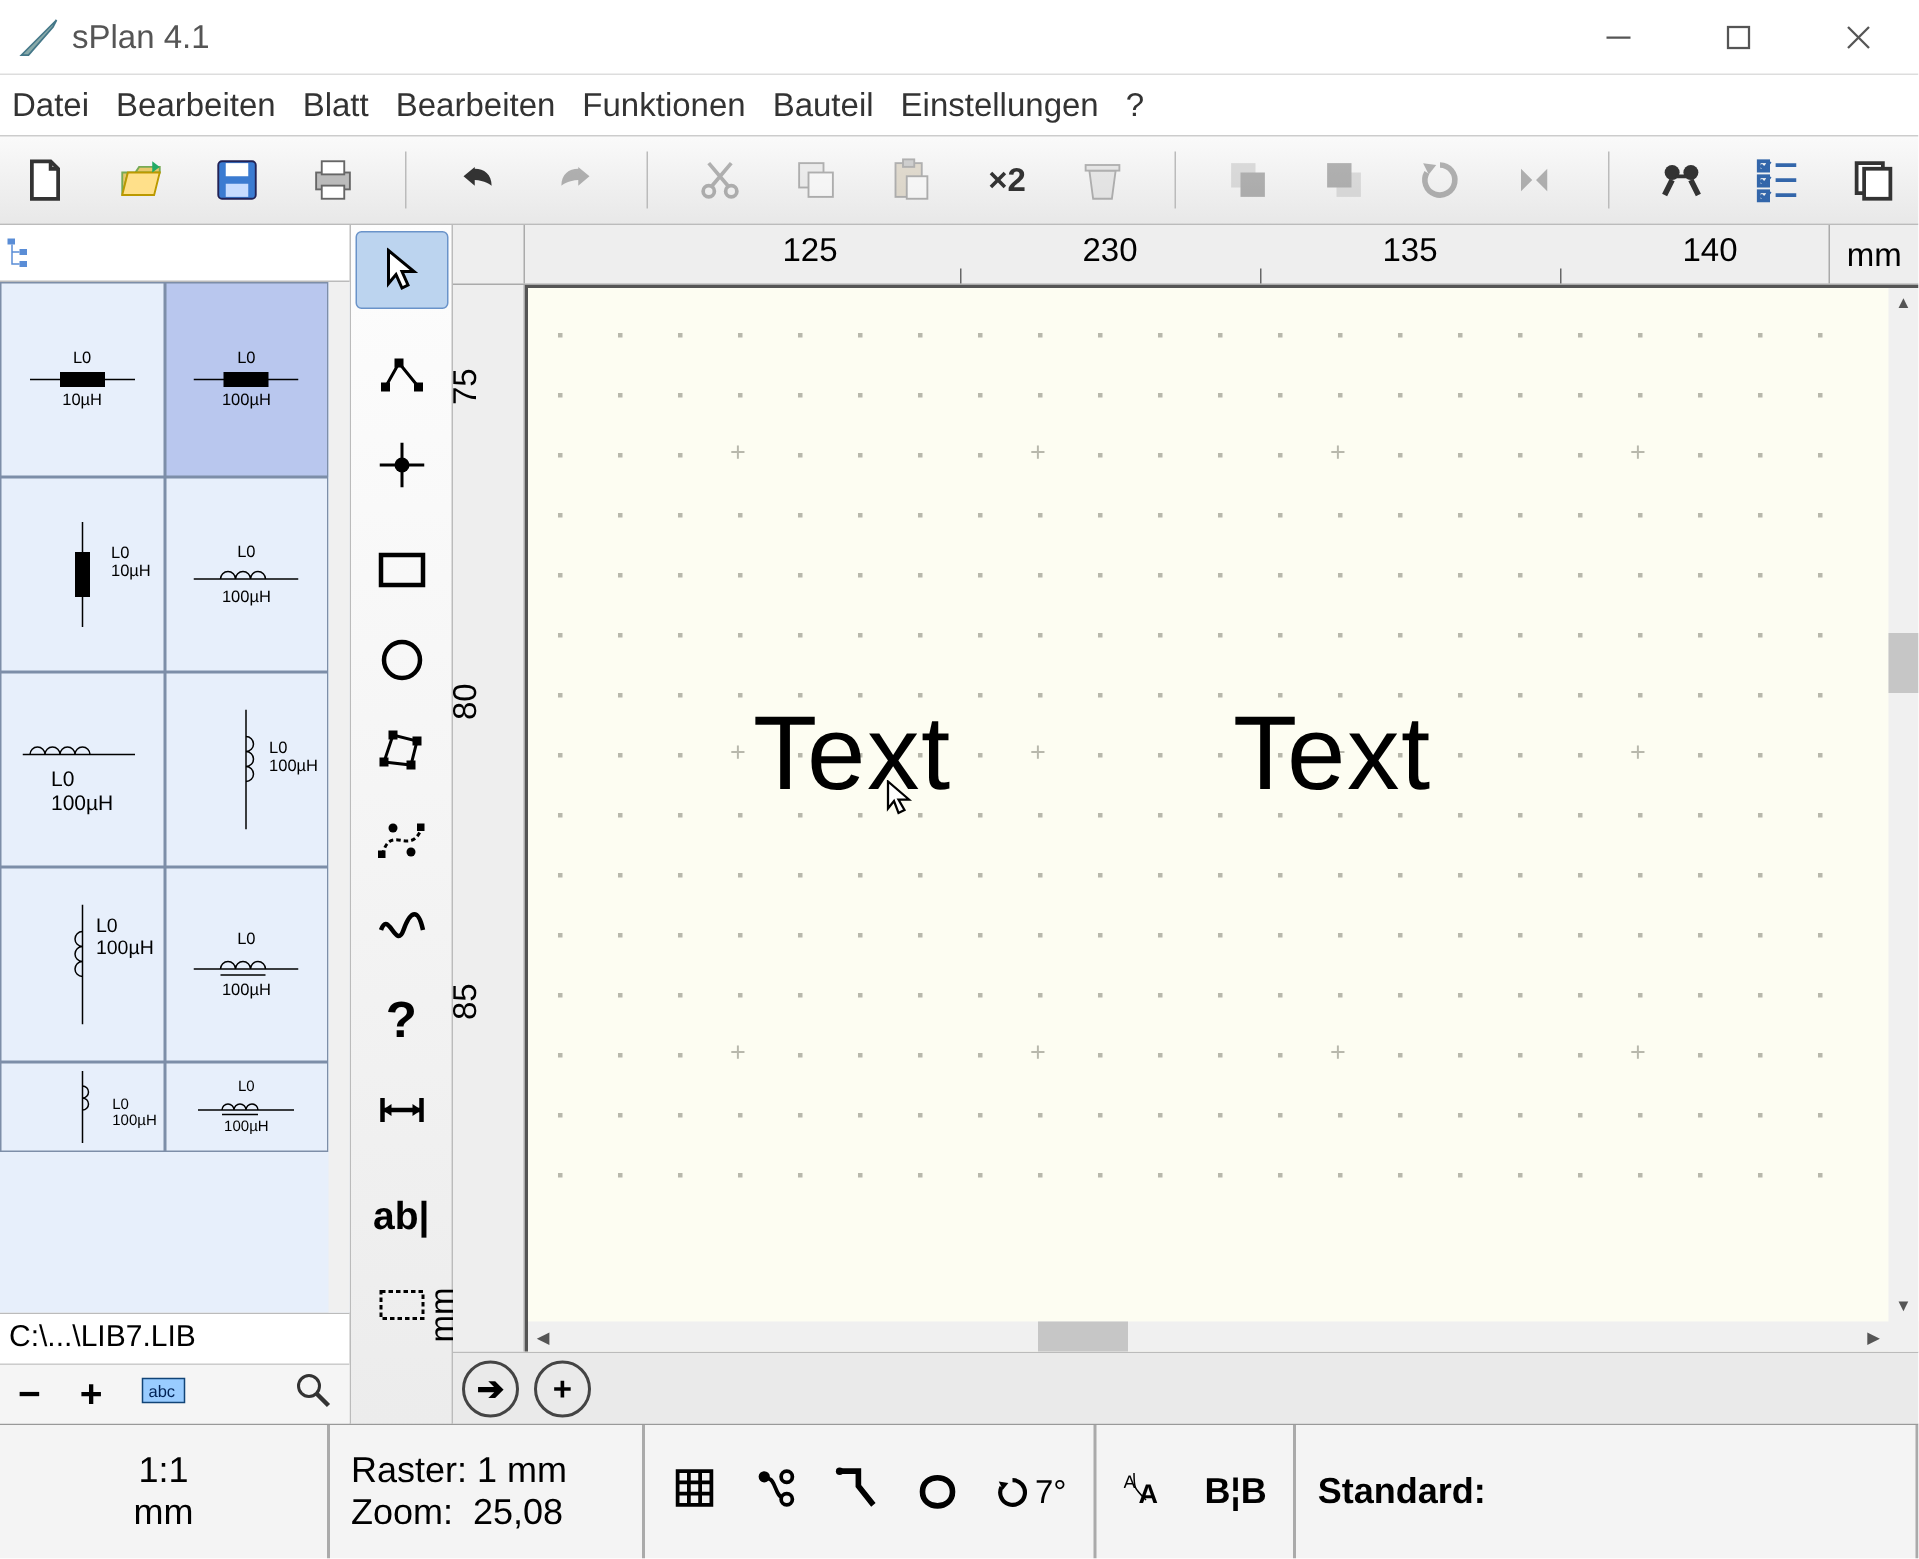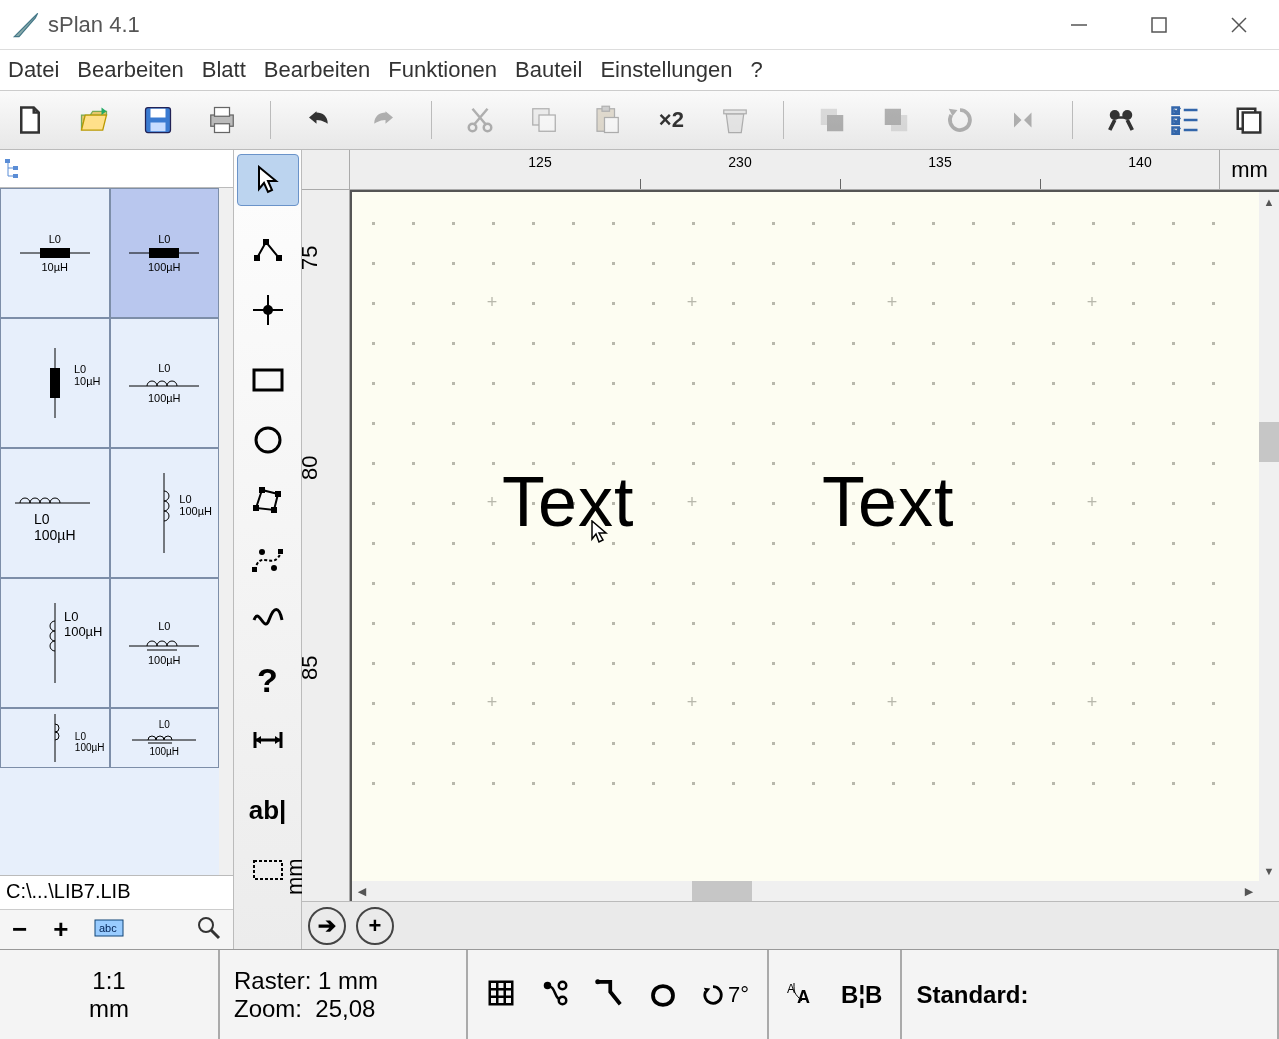--- a/index.html
+++ b/index.html
@@ -37,21 +37,21 @@
   .librow { height:40px; display:flex; align-items:center; gap:26px; padding:0 12px; background:#f5f5f5; border-top:1px solid #ccc;}
   
   .toolstrip { width:68px; background:linear-gradient(#fdfdfd,#ececec); border-right:1px solid #bbb; display:flex; flex-direction:column; align-items:center; padding-top:4px;}
   .toolstrip .cell { width:62px; height:52px; display:flex; align-items:center; justify-content:center; border:1px solid transparent; margin-bottom:8px; border-radius:4px;}
   .toolstrip .cell.active { background:#bcd4ef; border:1px solid #6a93c9; }
   .toolstrip .gap { height:10px; }
   
   .canvaswrap { flex:1; display:flex; flex-direction:column; }
   .hrule { height:40px; display:flex; border-bottom:1px solid #aaa; background:#eee;}
   .hrule .corner { width:48px; border-right:1px solid #aaa;}
-  .hrule .ruler { flex:1; position:relative; font-size:14px;text-decoration:underline; }
+  .hrule .ruler { flex:1; position:relative; font-size:22px;text-decoration:underline; }
   .hrule .ruler .tick { position:absolute; top:4px; transform:translateX(-50%); }
   .hrule .ruler .major { position:absolute; bottom:0; width:1px; height:10px; background:#666;}
   .hrule .unit { width:60px; font-size:22px; display:flex; align-items:center; justify-content:center; border-left:1px solid #aaa; }
   .canvasrow { flex:1; display:flex; }
   .vrule { width:48px; background:#eee; border-right:1px solid #aaa; position:relative; font-size:22px;}
   .vrule .tick { position:absolute; left:8px; transform:translateY(-50%) rotate(-90deg); transform-origin:left; }
   .vrule .unit { position:absolute; bottom:6px; left:6px; transform:rotate(-90deg); transform-origin:left bottom;}
   .canvas { flex:1; position:relative; background:#fdfdf2; border-top:2px solid #555; border-left:2px solid #555;}
   .gridspot { position:absolute; width:3px; height:3px; background:#b8b8ac; }
   .gridplus { position:absolute; font-size:18px; color:#b8b8ac; transform:translate(-50%,-50%);}
@@ -799,21 +799,21 @@
       <div style="width:10px"></div>
     </div>
   </div>
 </div>
 
 <div class="status">
   <div class="pane" style="width:220px;align-items:center">
     <div>1:1</div>
     <div>mm</div>
   </div>
-  <div class="pane" style="width:248px">
+  <div class="pane" style="width:210px">
     <div>Raster: 1 mm</div>
     <div><span>Zoom:</span>&nbsp;&nbsp;<span>25,08</span></div>
   </div>
   <div class="iconpane">
     <span><svg class="ico" viewBox="0 0 24 24">
           <path d="M3 3h18v18H3zM3 9h18M3 15h18M9 3v18M15 3v18" stroke="#000" stroke-width="2" fill="none"></path>
         </svg></span>
     <span><svg class="ico" viewBox="0 0 24 24">
           <circle cx="6" cy="6" r="3" fill="#000"></circle>
           <circle cx="18" cy="6" r="3" fill="none" stroke="#000" stroke-width="2"></circle>

